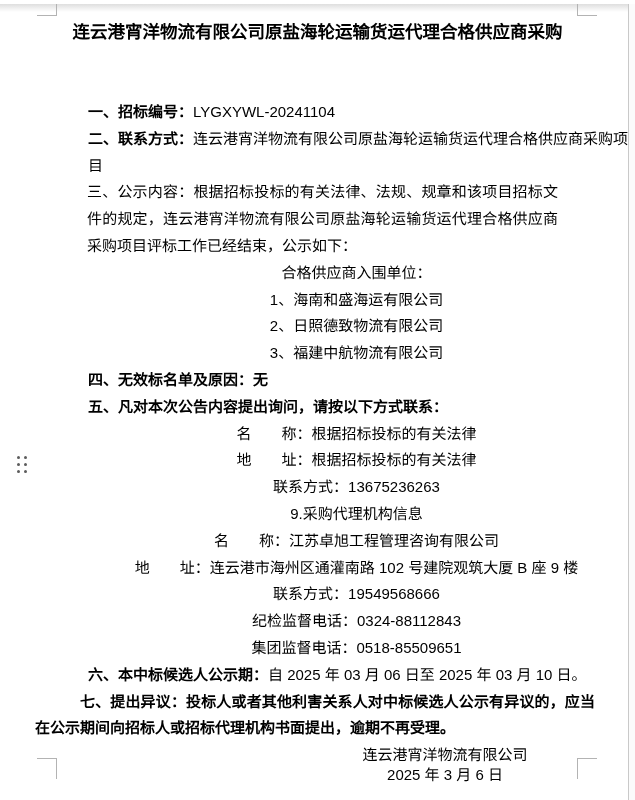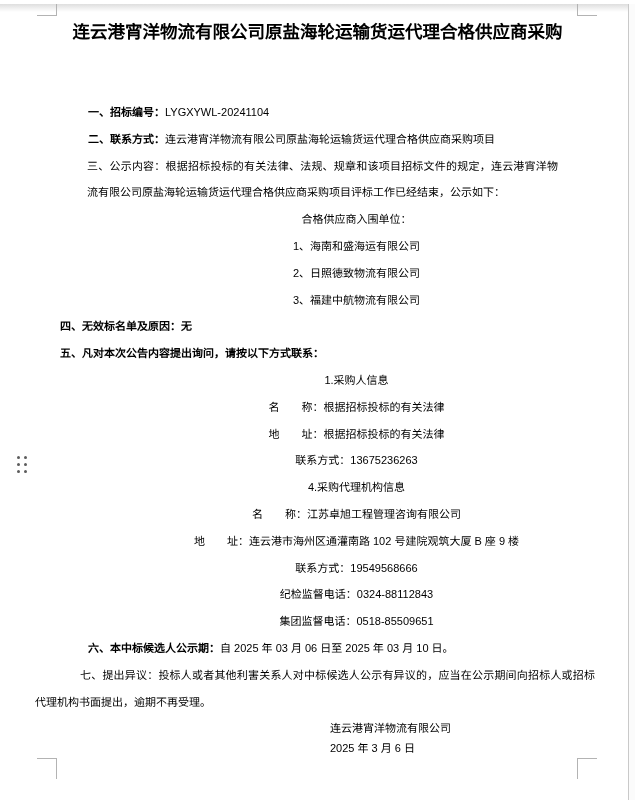--- a/index.html
+++ b/index.html
@@ -28,30 +28,30 @@
 
   
   .dots { position:absolute; left:17px; top:452px;
     display:grid; grid-template-columns:repeat(2,3px); grid-auto-rows:3px; gap:4px; }
   .dots i { width:3px; height:3px; background:#5c5c5c; border-radius:50%; display:block; }
 
   .doc-title { position:absolute; top:10px; left:0; width:635px; text-align:center;
     font-weight:bold; font-size:17.5px; line-height:37px; }
 
   .doc-body { position:absolute; top:95px; left:0; width:635px;
-    font-size:11px; line-height:26.8px; }
+    font-size:15px; line-height:26.8px; }
 
   .doc-body p { margin:0; }
   .h     { padding-left:88px; }
   .h .lbl, .bold-line { font-weight:bold; }
   .plain { padding-left:78px;text-align:center; }
-  .bold-line { padding-left:60px; }
+  .bold-line { padding-left:88px; }
   .p3 { padding-left:87px; padding-right:77px; text-align:justify; word-break:break-all; }
-  .p7 { padding-left:35px; padding-right:40px; text-indent:45px; text-align:justify; word-break:break-all; }
-  .sig { margin-left:330px; width:230px; line-height:20px; padding-top:3px; }
+  .p7 { padding-left:35px; padding-right:40px; text-indent:45px; text-align:justify; word-break:break-all;font-weight:bold; }
+  .sig { margin-left:330px; width:230px; text-align:center; line-height:20px; padding-top:3px; }
 </style>
 </head>
 <body>
 
 <div class="page">
 
   <div class="top-shade"></div>
   <div class="edge-strip"></div>
 
   <div class="mark tl"></div>
@@ -80,26 +80,25 @@
     <p class="p3"><span class="lbl">三、公示内容：</span><span>根据招标投标的有关法律、法规、规章和该项目招标文件的规定，连云港宵洋物流有限公司原盐海轮运输货运代理合格供应商采购项目评标工作已经结束，公示如下：</span></p>
 
     <p class="plain">合格供应商入围单位：</p>
     <p class="plain">1、海南和盛海运有限公司</p>
     <p class="plain">2、日照德致物流有限公司</p>
     <p class="plain">3、福建中航物流有限公司</p>
 
     <p class="bold-line">四、无效标名单及原因：无</p>
     <p class="bold-line">五、凡对本次公告内容提出询问，请按以下方式联系：</p>
 
-    <p class="plain">1.采购人信息</p>
     <p class="plain">名　　称：根据招标投标的有关法律</p>
     <p class="plain">地　　址：根据招标投标的有关法律</p>
     <p class="plain">联系方式：13675236263</p>
 
-    <p class="plain">4.采购代理机构信息</p>
+    <p class="plain">9.采购代理机构信息</p>
     <p class="plain">名　　称：江苏卓旭工程管理咨询有限公司</p>
     <p class="plain">地　　址：连云港市海州区通灌南路 102 号建院观筑大厦 B 座 9 楼</p>
     <p class="plain">联系方式：19549568666</p>
 
     <p class="plain">纪检监督电话：0324-88112843</p>
     <p class="plain">集团监督电话：0518-85509651</p>
 
     <p class="h"><span class="lbl">六、本中标候选人公示期：</span><span>自 2025 年 03 月 06 日至 2025 年 03 月 10 日。</span></p>
 
     <p class="p7"><span class="lbl">七、提出异议：</span><span>投标人或者其他利害关系人对中标候选人公示有异议的，应当在公示期间向招标人或招标代理机构书面提出，逾期不再受理。</span></p>

